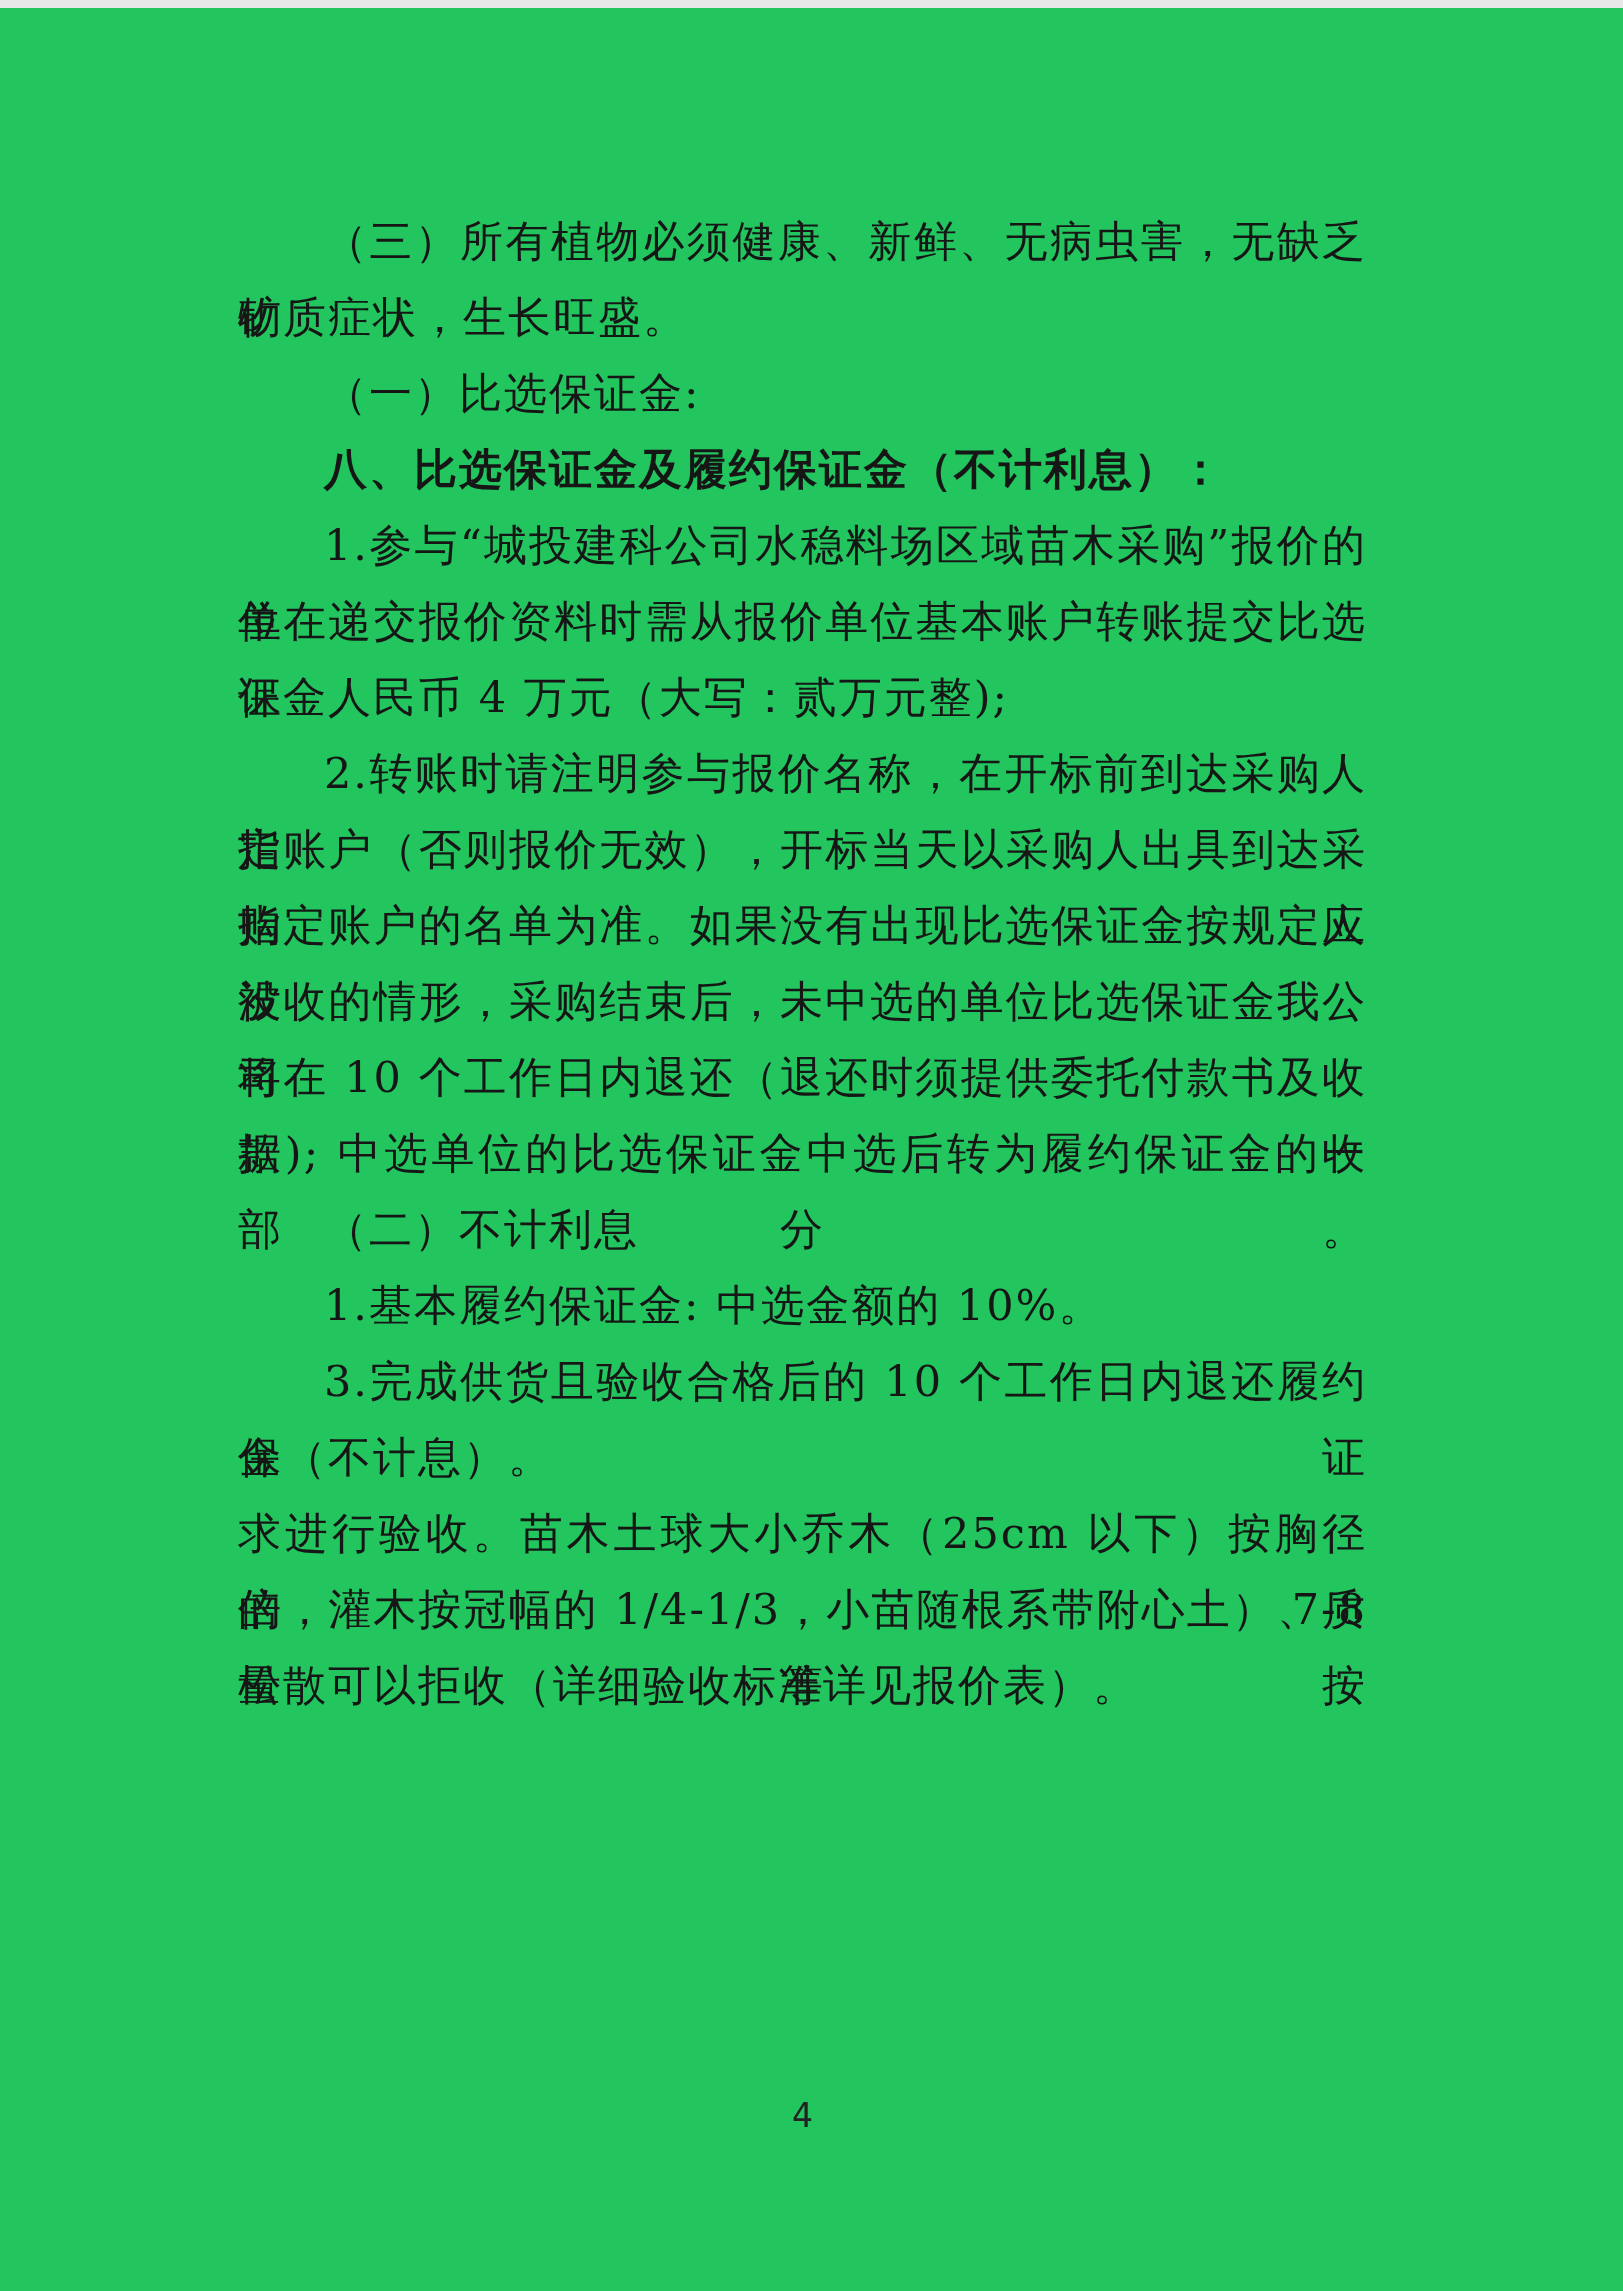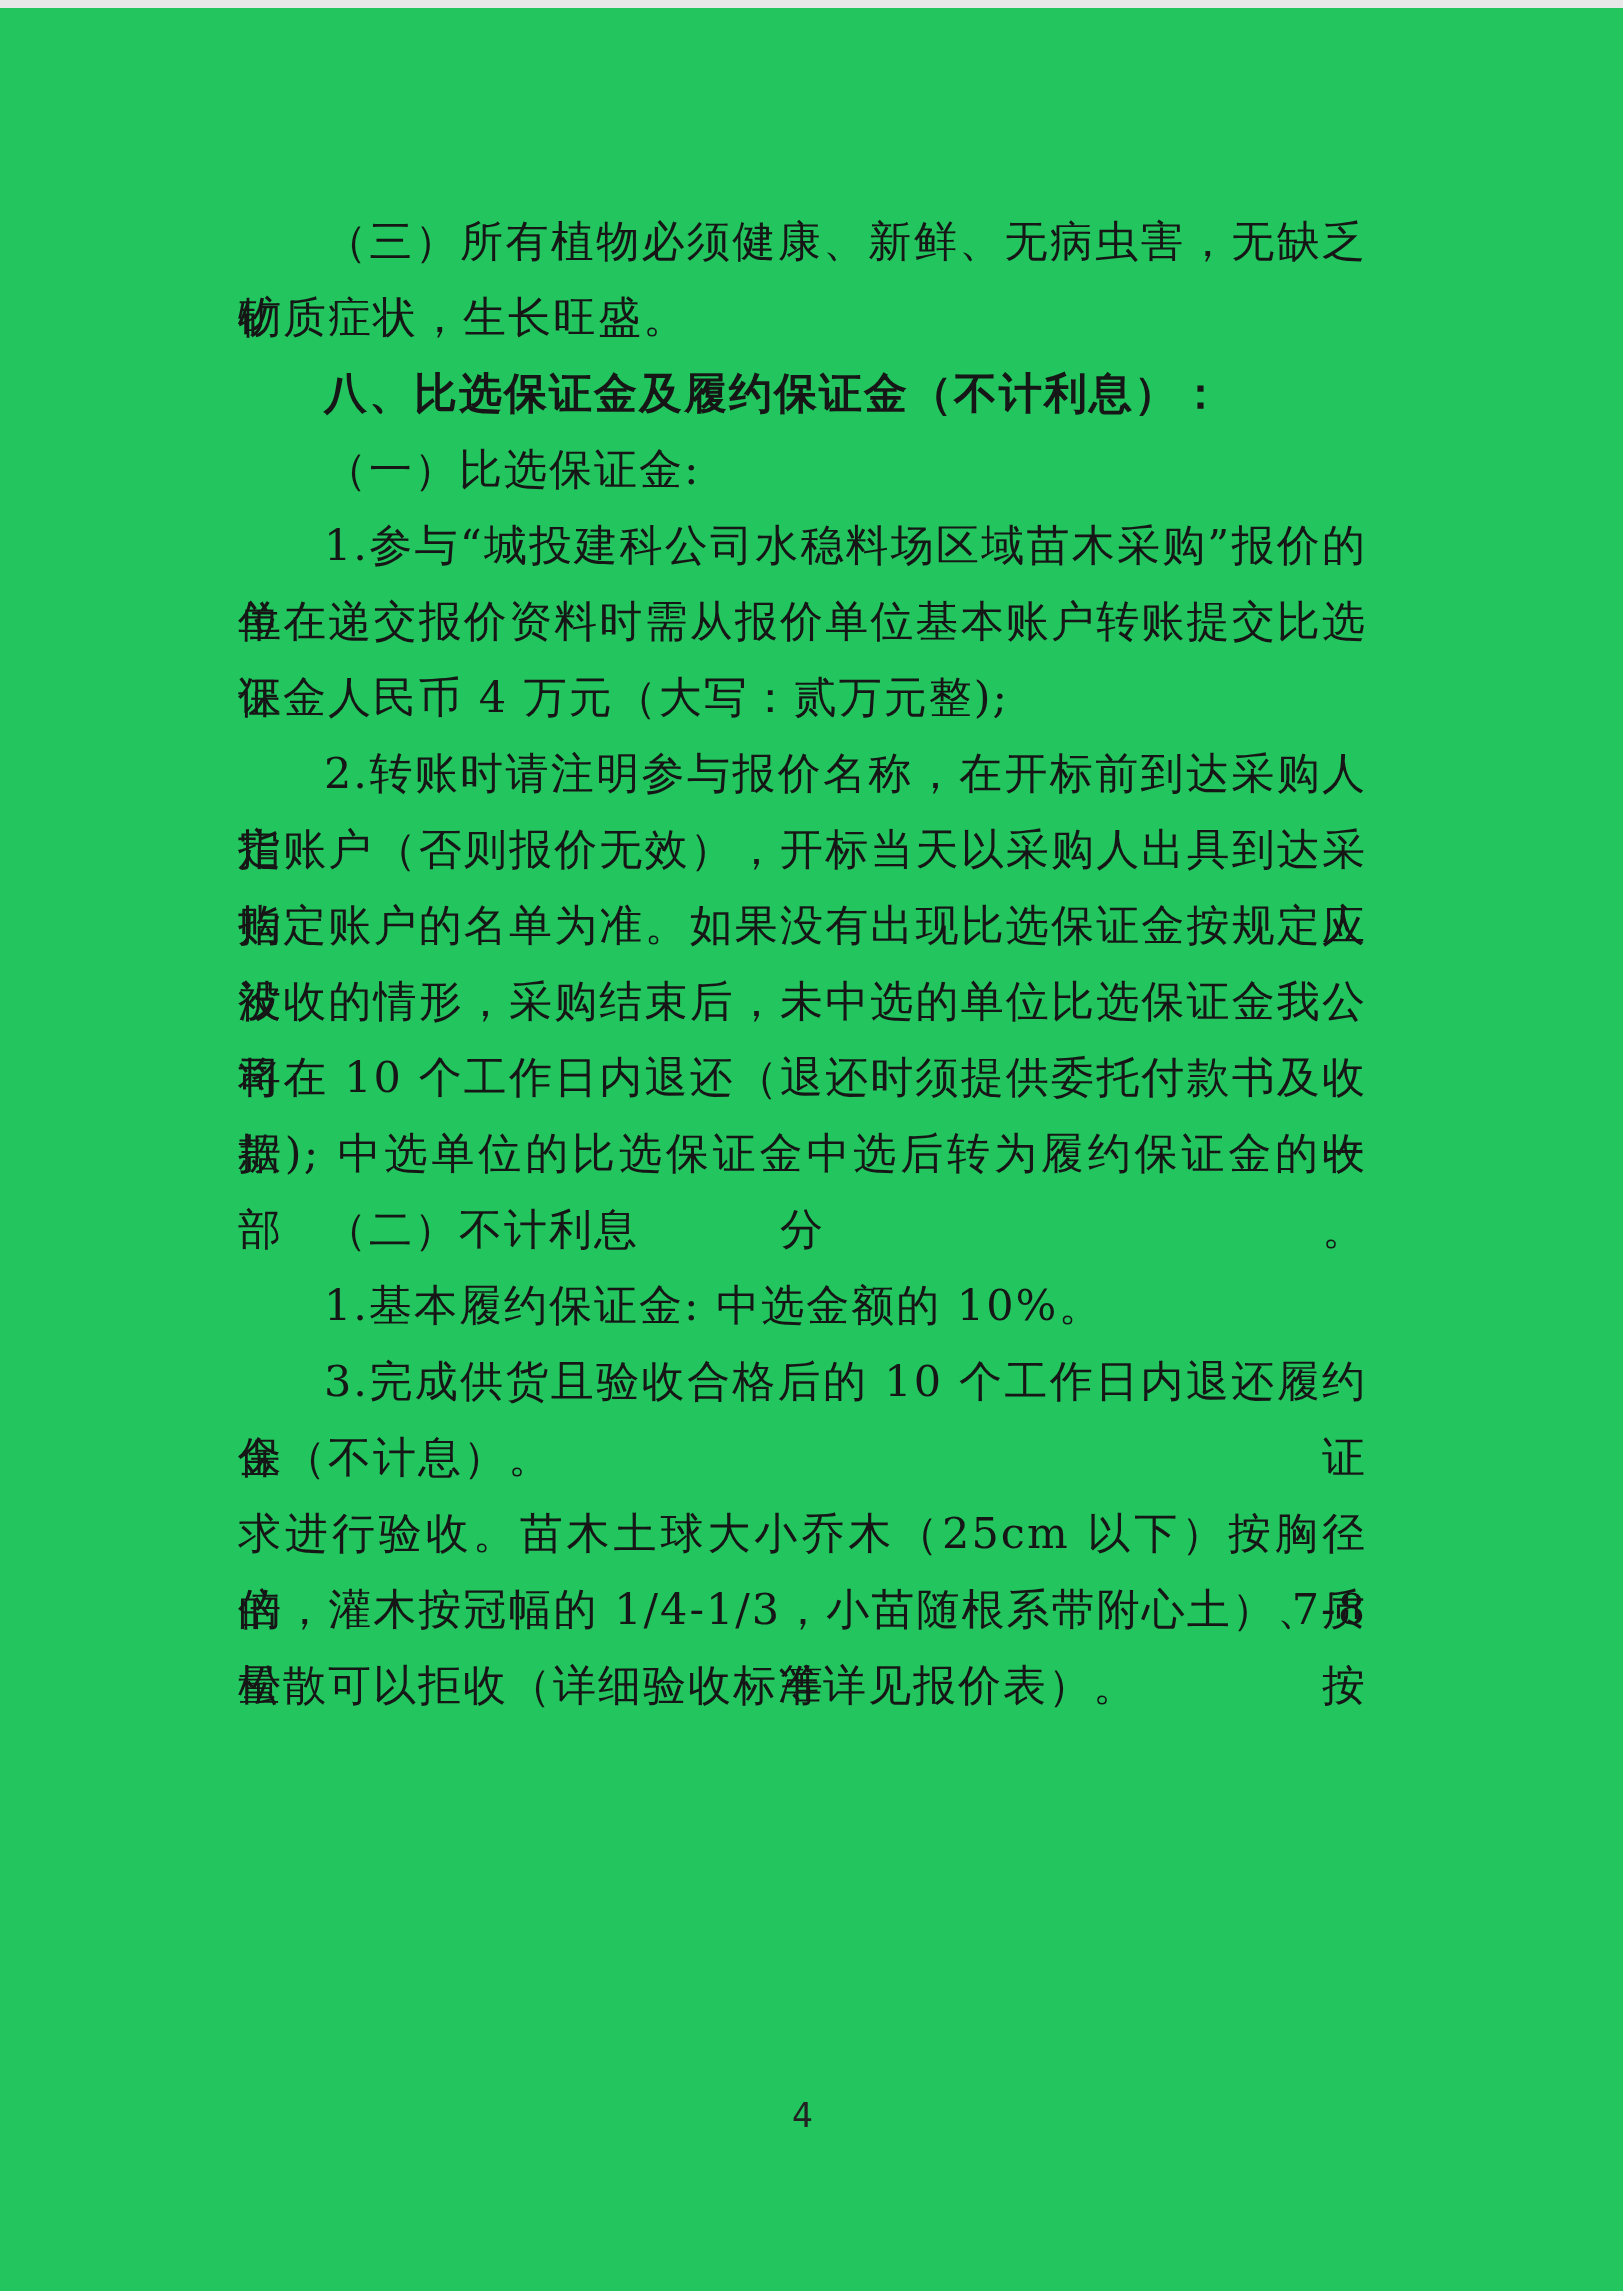--- a/index.html
+++ b/index.html
@@ -54,22 +54,22 @@
     font-family: "DejaVu Sans", "Liberation Sans", sans-serif;
   }
 </style>
 </head>
 <body>
 
 <div class="page">
   <div class="text-block">
       <div class="line indent justify"><span class="seg">（三）所有植物必须健康、新鲜、无病虫害，无缺乏矿</span></div>
       <div class="line"><span class="seg">物质症状，生长旺盛。</span></div>
+      <div class="line indent"><span class="seg">（一）比选保证金:</span></div>
       <div class="line indent"><span class="seg bold">八、比选保证金及履约保证金（不计利息）：</span></div>
-      <div class="line indent"><span class="seg">（一）比选保证金:</span></div>
       <div class="line indent justify"><span class="seg">1.参与“城投建科公司水稳料场区域苗木采购”报价的单</span></div>
       <div class="line justify"><span class="seg">位在递交报价资料时需从报价单位基本账户转账提交比选保</span></div>
       <div class="line"><span class="seg">证金人民币 4 万元（大写：贰万元整);</span></div>
       <div class="line indent justify"><span class="seg">2.转账时请注明参与报价名称，在开标前到达采购人指</span></div>
       <div class="line justify"><span class="seg">定账户（否则报价无效），开标当天以采购人出具到达采购人</span></div>
       <div class="line justify"><span class="seg">指定账户的名单为准。如果没有出现比选保证金按规定应被</span></div>
       <div class="line justify"><span class="seg">没收的情形，采购结束后，未中选的单位比选保证金我公司</span></div>
       <div class="line justify"><span class="seg">将在 10 个工作日内退还（退还时须提供委托付款书及收款收</span></div>
       <div class="line justify"><span class="seg">据); 中选单位的比选保证金中选后转为履约保证金的一部分。</span></div>
       <div class="line indent"><span class="seg">（二）不计利息</span></div>

